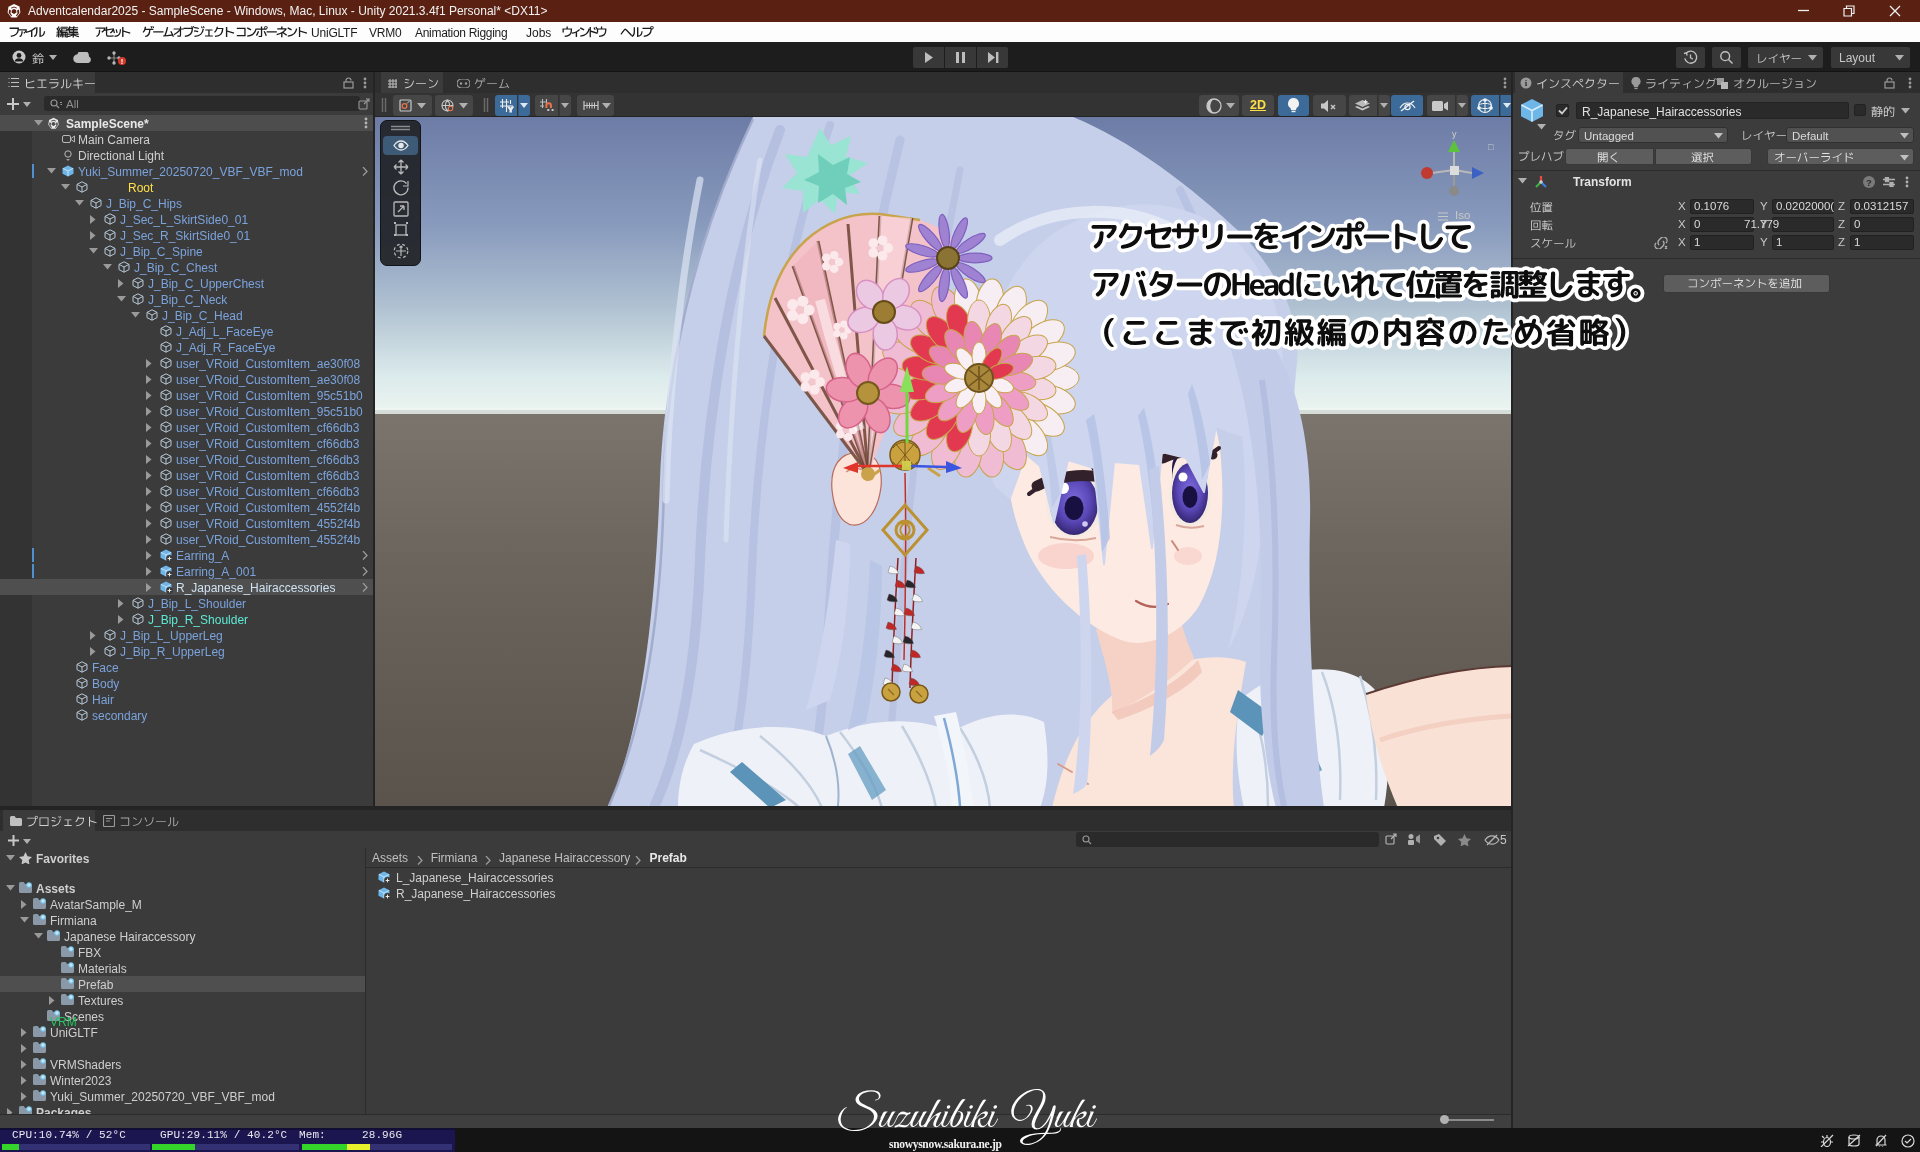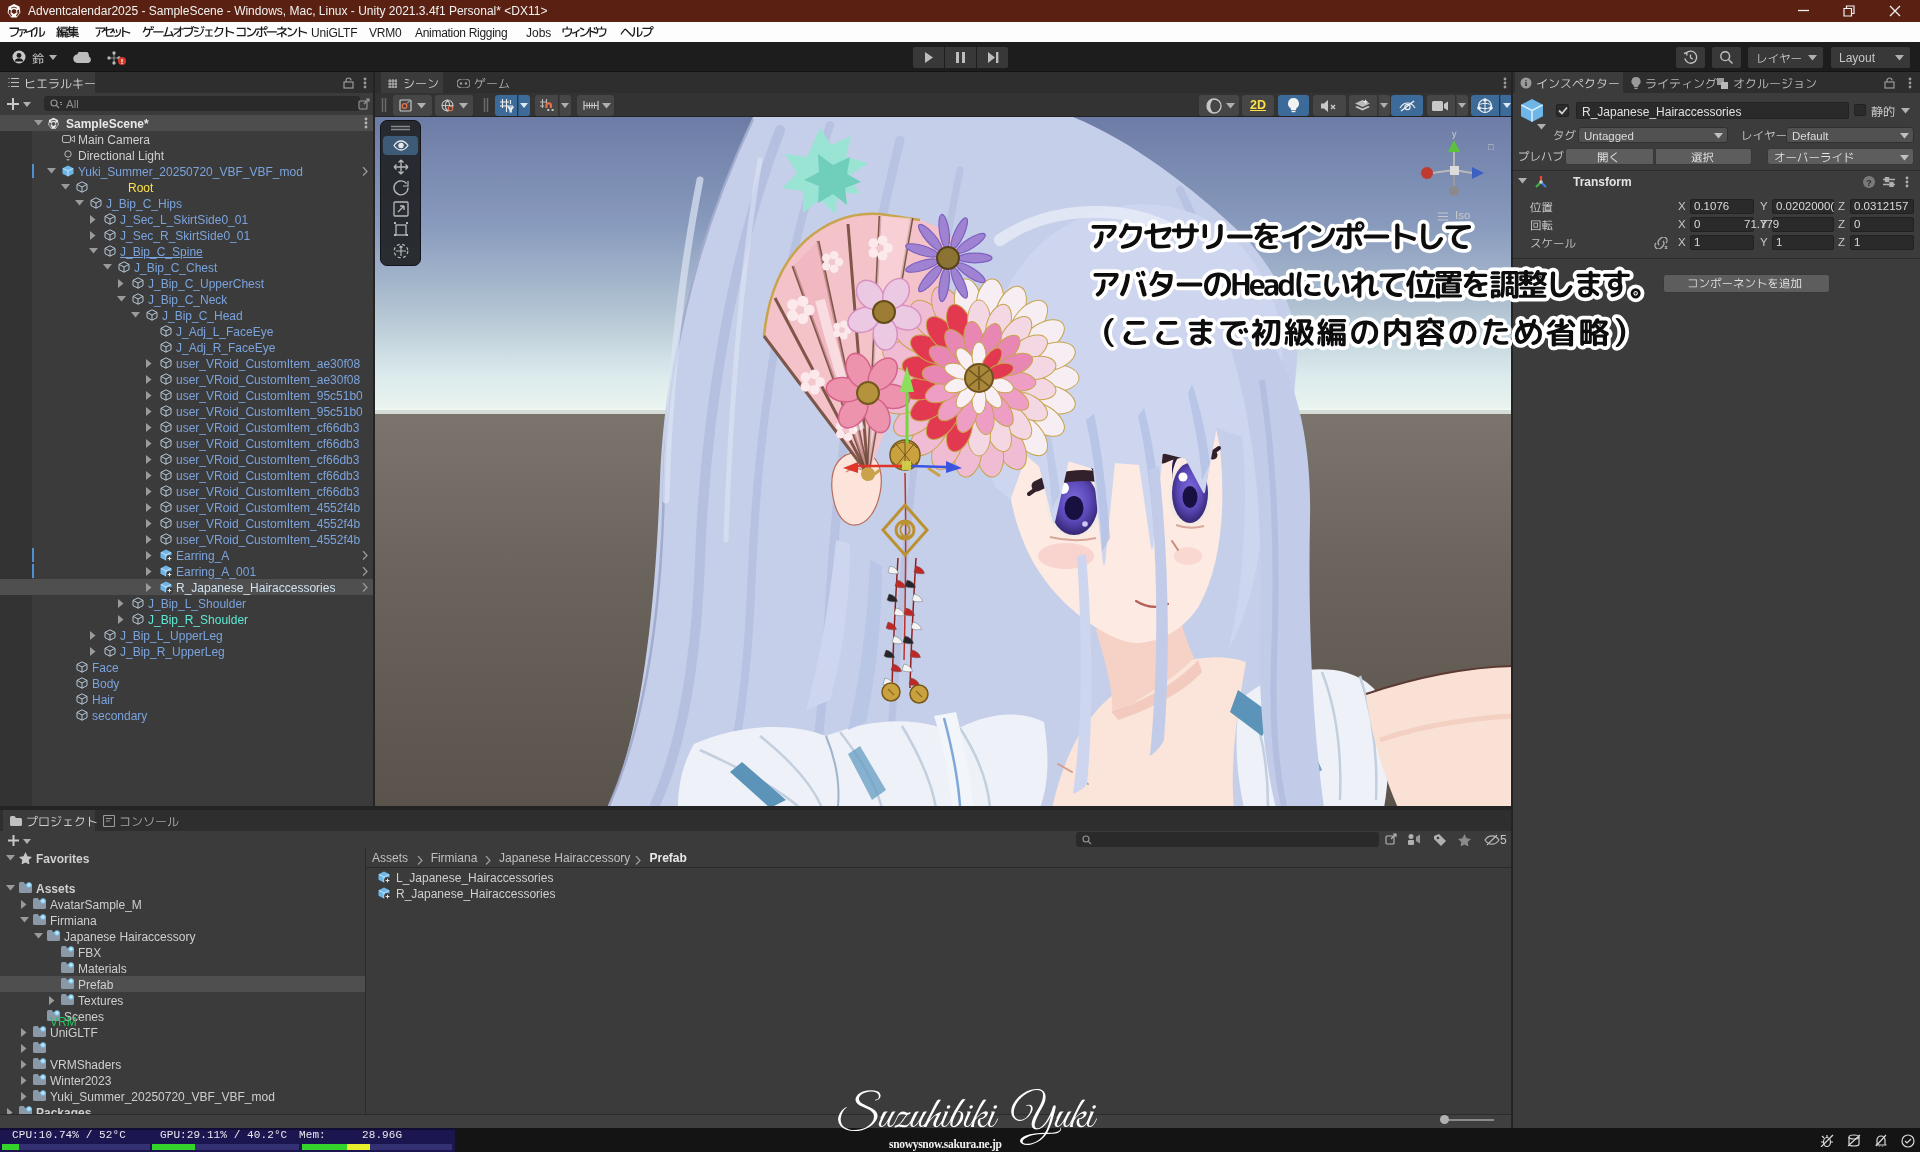--- a/index.html
+++ b/index.html
@@ -203,21 +203,21 @@
 <svg style="position:absolute;left:104px;top:229px" width="12" height="12" fill="none" stroke="#b8c8d8" stroke-width="1">
       <path d="M6 .8 11 3.4v5.2L6 11.2 1 8.6V3.4zM1 3.4 6 6l5-2.6M6 6v5.2"></path>
     </svg>
 <div style="position:absolute;left:120px;top:229.5px;font:400 12px 'Liberation Sans',sans-serif;color:#7ba3dc;white-space:pre;line-height:1;">J_Sec_R_SkirtSide0_01</div>
 <svg style="position:absolute;left:89px;top:248px" width="9" height="6">
       <path fill="#9a9a9a" d="M0 0h9L4.5 5.5z"></path>
     </svg>
 <svg style="position:absolute;left:104px;top:245px" width="12" height="12" fill="none" stroke="#b8c8d8" stroke-width="1">
       <path d="M6 .8 11 3.4v5.2L6 11.2 1 8.6V3.4zM1 3.4 6 6l5-2.6M6 6v5.2"></path>
     </svg>
-<div style="position:absolute;left:120px;top:245.5px;font:400 12px 'Liberation Sans',sans-serif;color:#7ba3dc;white-space:pre;line-height:1;text-decoration:underline;">J_Bip_C_Spine</div>
+<div style="position:absolute;left:120px;top:245.5px;font:400 12px 'Liberation Sans',sans-serif;color:#7ba3dc;white-space:pre;line-height:1;">J_Bip_C_Spine</div>
 <svg style="position:absolute;left:103px;top:264px" width="9" height="6">
       <path fill="#9a9a9a" d="M0 0h9L4.5 5.5z"></path>
     </svg>
 <svg style="position:absolute;left:118px;top:261px" width="12" height="12" fill="none" stroke="#b8c8d8" stroke-width="1">
       <path d="M6 .8 11 3.4v5.2L6 11.2 1 8.6V3.4zM1 3.4 6 6l5-2.6M6 6v5.2"></path>
     </svg>
 <div style="position:absolute;left:134px;top:261.5px;font:400 12px 'Liberation Sans',sans-serif;color:#7ba3dc;white-space:pre;line-height:1;">J_Bip_C_Chest</div>
 <svg style="position:absolute;left:118px;top:278.5px" width="6" height="9">
       <path fill="#9a9a9a" d="M0 0l5.5 4.5L0 9z"></path>
     </svg>

